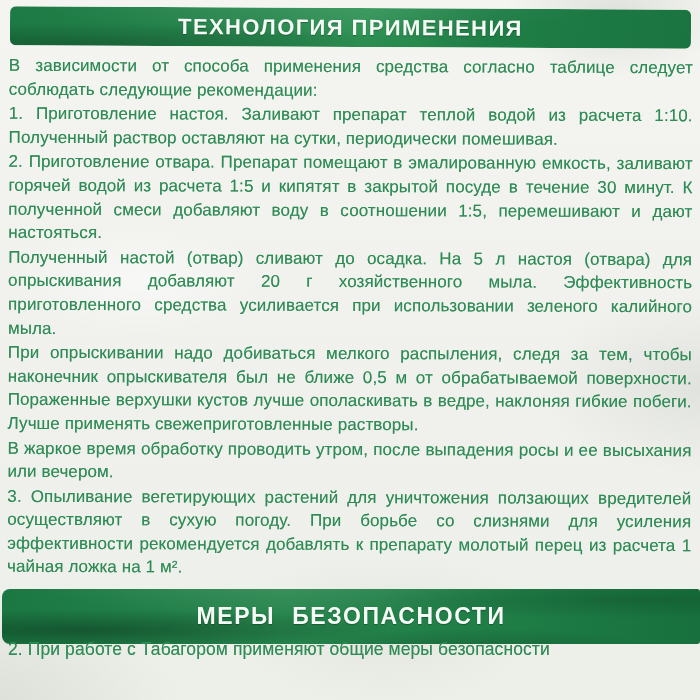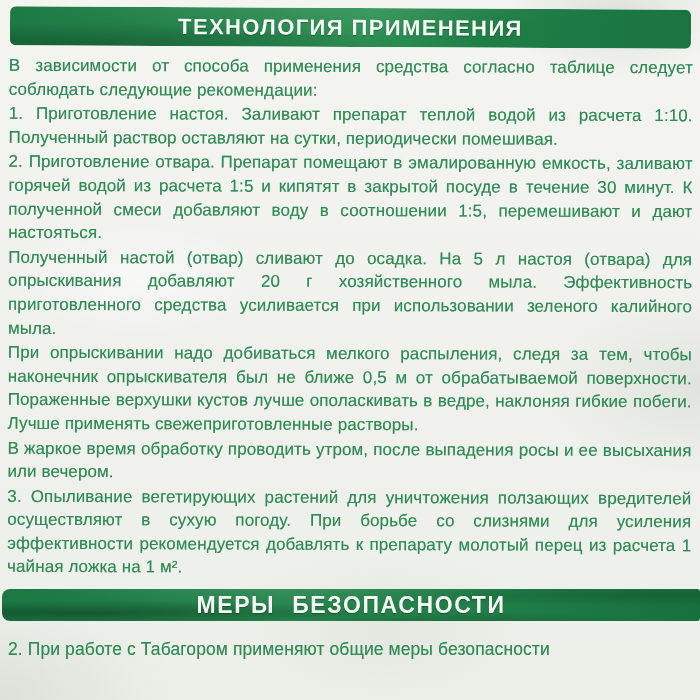--- a/index.html
+++ b/index.html
@@ -26,21 +26,21 @@
     left: 10px; right: 9px; top: 8px; height: 39px; border-radius: 6px;
     transform: rotate(.3deg);
     background:
       radial-gradient(ellipse at 10% 95%, rgba(0,0,0,.22), transparent 40%),
       radial-gradient(ellipse at 45% -20%, rgba(255,255,255,.10), transparent 55%),
       linear-gradient(100deg, #1d7a44 0%, #27874d 38%, #2e9254 52%, #1f7e46 70%, #1a7440 100%);
   }
   .bar-top .bar-title { font-size: 22px; letter-spacing: 1.4px; }
 
   .bar-safety {
-    left: 2px; right: 0; top: 589px; height: 32px; border-radius: 8px 3px 3px 8px;
+    left: 2px; right: 0; top: 589px; height: 55px; border-radius: 8px 3px 3px 8px;
     background:
       radial-gradient(ellipse at 12% 75%, rgba(0,0,0,.30), transparent 36%),
       radial-gradient(ellipse at 68% 130%, rgba(0,0,0,.26), transparent 32%),
       radial-gradient(ellipse at 90% 20%, rgba(0,0,0,.14), transparent 30%),
       radial-gradient(ellipse at 40% -25%, rgba(255,255,255,.12), transparent 45%),
       linear-gradient(95deg, #1b7843 0%, #26854c 40%, #1e7c45 75%, #17703d 100%);
   }
   .bar-safety .bar-title { font-size: 23px; letter-spacing: 1.6px; word-spacing: 9px; }
 
   .text-block {

